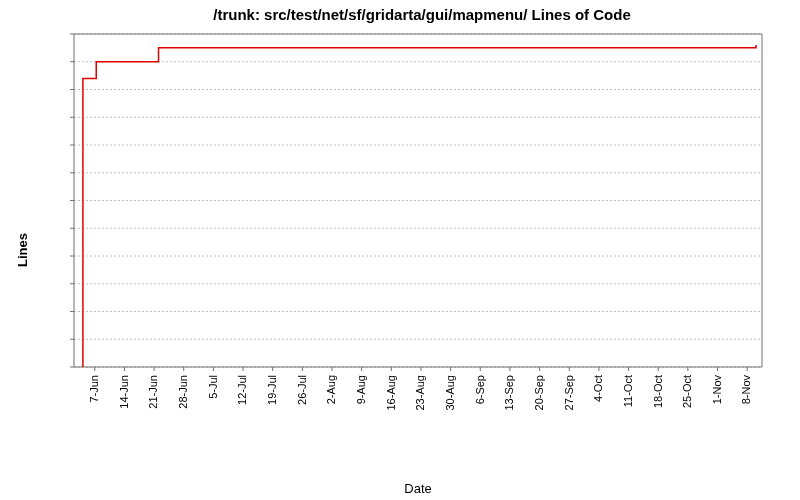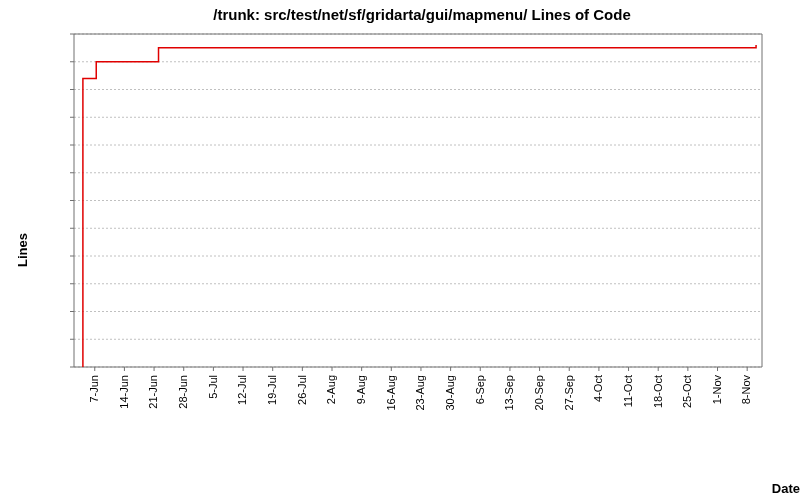--- a/index.html
+++ b/index.html
@@ -30,22 +30,22 @@
     transform: translateY(-50%) rotate(-90deg);
     transform-origin: center;
     font-weight: bold;
     font-size: 13px;
   }
   .x-axis-label {
     position: absolute;
     bottom: 4px;
     left: 0;
     right: 0;
-    text-align: right;
-    font-weight: bold;
+    text-align: center;
+    font-weight: normal;
     font-size: 13px;
     margin-left: 36px;
   }
   .plot-area {
     position: absolute;
     left: 70px;
     top: 30px;
     width: 710px;
     height: 395px;
   }

